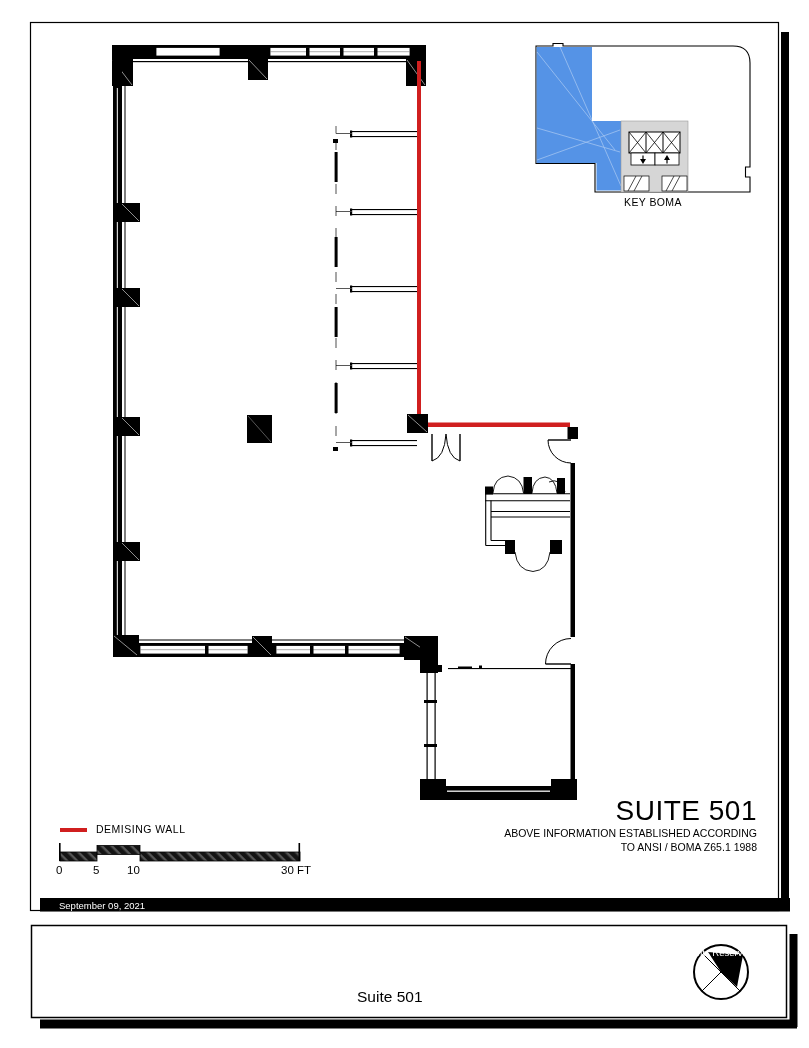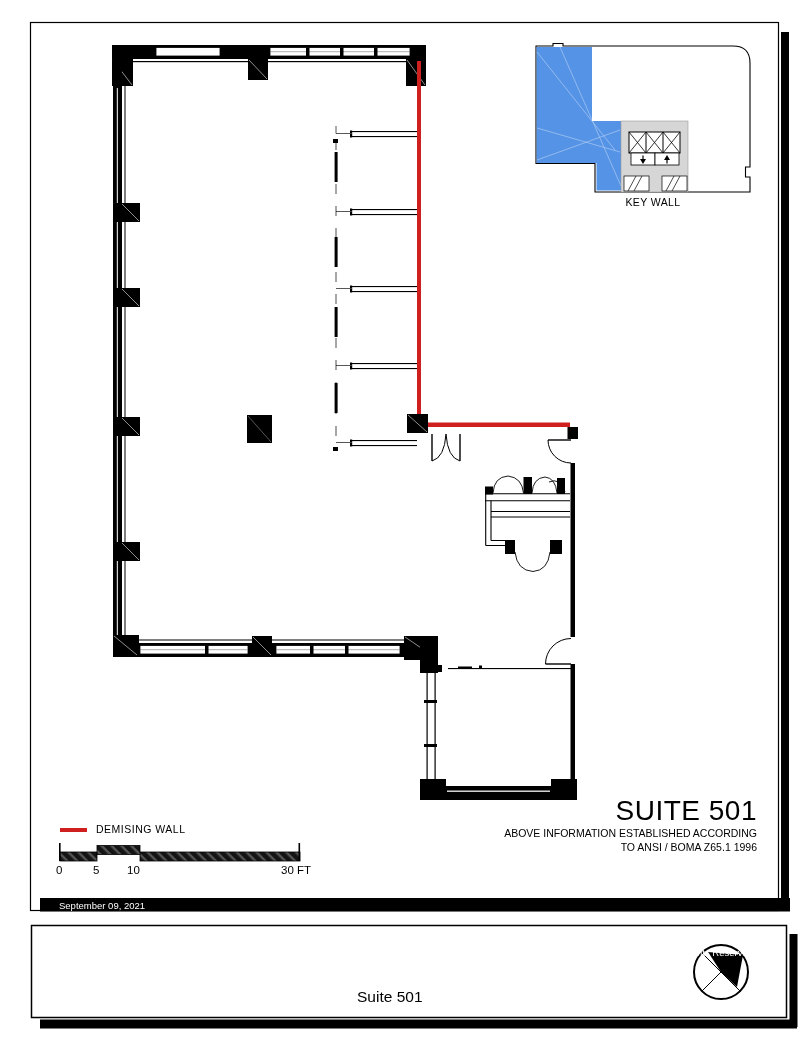--- a/index.html
+++ b/index.html
@@ -245,32 +245,32 @@
   </g>
 
   <g>
     <circle cx="721" cy="972" r="27" fill="#fff" stroke="#000" stroke-width="2"></circle>
     <line x1="702" y1="953" x2="740" y2="991" stroke="#000" stroke-width="1"></line>
     <line x1="740" y1="953" x2="702" y2="991" stroke="#000" stroke-width="1"></line>
     <polygon points="708,952 743,955 737,987 721,972" fill="#000"></polygon>
   </g>
 </svg>
 
-  <div class="abs kp-label" style="left:593px;top:196px;width:120px;text-align:center;">KEY WALL</div>
+  <div class="abs kp-label" style="left:593px;top:196px;width:120px;text-align:center;">KEY BOMA</div>
 
   <div class="abs legend-label" style="left:96px;top:822.5px;">DEMISING WALL</div>
 
   <div class="abs scale-num" style="left:56px;top:864px;">0</div>
   <div class="abs scale-num" style="left:93px;top:864px;">5</div>
   <div class="abs scale-num" style="left:127px;top:864px;">10</div>
   <div class="abs scale-num" style="left:281px;top:864px;">30 FT</div>
 
   <div class="abs title-block" style="right:52px;top:796px;">
     <div class="suite-title">SUITE 501</div>
     <div class="note-line">ABOVE INFORMATION ESTABLISHED ACCORDING</div>
-    <div class="note-line">TO ANSI / BOMA Z65.1 1996</div>
+    <div class="note-line">TO ANSI / BOMA Z65.1 1988</div>
   </div>
 
   <div class="abs footer-text" style="left:59px;top:899.5px;">September 09, 2021</div>
   <div class="abs footer-text" style="right:56px;top:947px;">© 2021 Space Database Inc. All Rights Reserved</div>
 
   <div class="abs addr3" style="left:357px;top:988px;">Suite 501</div>
 </div>
 
 </body></html>

